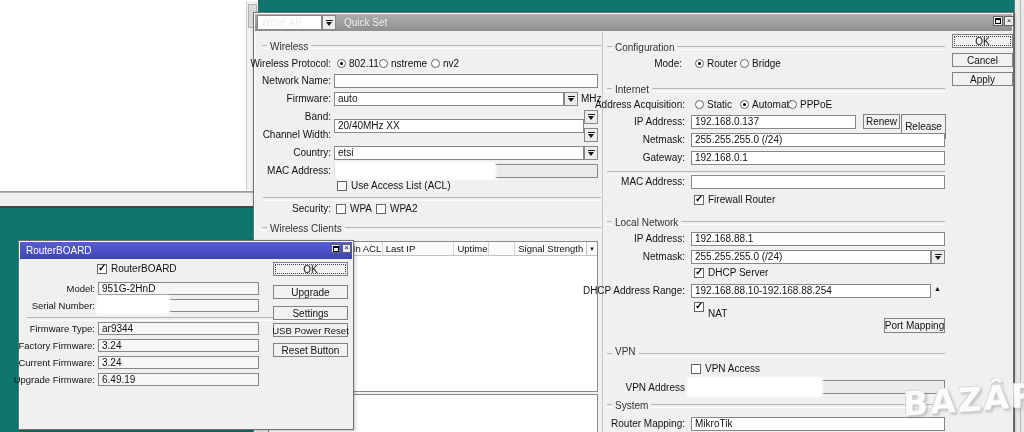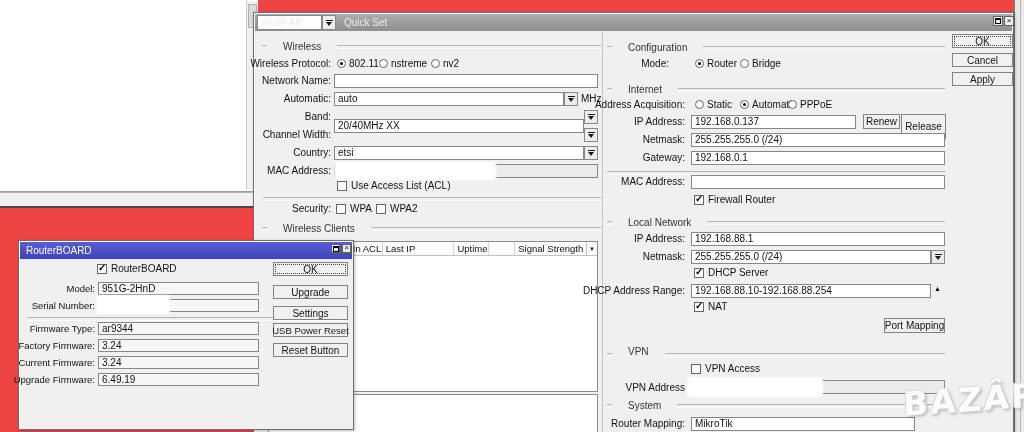--- a/index.html
+++ b/index.html
@@ -1,16 +1,16 @@
 <!DOCTYPE html>
 <html><head>
 <meta charset="utf-8">
 <style>
   html,body{margin:0;padding:0;background:#888;}
-  #screen{position:relative;width:1024px;height:432px;background:#ef4444;overflow:hidden;
+  #screen{position:relative;width:1024px;height:432px;background:#0f766e;overflow:hidden;
           font-family:"Liberation Sans",sans-serif;font-size:10px;color:#121212;}
   .abs{position:absolute;}
   
   .win{position:absolute;background:#f0f0f0;border:1px solid #6f6f6f;box-sizing:border-box;
        box-shadow:inset 1px 1px 0 #fbfbfb, 1px 1px 3px rgba(0,0,0,.25);}
   .tb{position:absolute;left:1px;top:1px;right:1px;height:17px;}
   .tb-gray{background:linear-gradient(#adadad,#8f8f8f);color:#ececec;}
   .tb-blue{background:linear-gradient(#585ed2,#3f45b8);color:#fff;}
   .tb-title{position:absolute;top:3px;font-size:10px;white-space:nowrap;}
   .wbtn{position:absolute;width:10px;height:10px;background:#ededed;border:1px solid #5f5f5f;
@@ -26,21 +26,21 @@
   .btn.focus{outline:1px dotted #444;outline-offset:-3px;}
   .chk{position:absolute;width:10px;height:10px;background:#fff;border:1px solid #666;box-sizing:border-box;}
   .chk .mark{position:absolute;left:0px;top:-3px;font-size:10px;font-weight:bold;display:none;color:#000;}
   .chk.on .mark{display:block;}
   .radio{position:absolute;width:9px;height:9px;border-radius:50%;background:#fff;border:1px solid #666;box-sizing:border-box;}
   .radio.on::after{content:"";position:absolute;left:2px;top:2px;width:3px;height:3px;border-radius:50%;background:#000;}
   .ddb{position:absolute;width:14px;height:14px;background:#ececec;border:1px solid #878787;box-sizing:border-box;
        display:flex;flex-direction:column;align-items:center;justify-content:center;}
   .ddb .bar{width:7px;height:1px;background:#1a1a1a;margin-bottom:1px;}
   .ddb .tri{width:0;height:0;border-left:3px solid transparent;border-right:3px solid transparent;border-top:4px solid #1a1a1a;}
-  .group{position:absolute;display:flex;align-items:center;gap:16px;color:#333;height:11px;}
+  .group{position:absolute;display:flex;align-items:center;gap:3px;color:#333;height:11px;}
   .group .ln{height:2px;border-top:1px solid #b5b5b5;border-bottom:1px solid #fcfcfc;}
   .group .ld{width:5px;}
   .group .lt{flex:1;}
   .sep{position:absolute;height:2px;border-top:1px solid #b5b5b5;border-bottom:1px solid #fcfcfc;}
   
   .tbl{position:absolute;background:#fff;border:1px solid #8a8a8a;box-sizing:border-box;}
   .thead{display:flex;height:13px;background:#fbfbfb;border-bottom:1px solid #c3c3c3;font-size:9.5px;}
   .th{box-sizing:border-box;border-right:1px solid #d6d6d6;padding:1px 0 0 3px;white-space:nowrap;overflow:hidden;}
   .trow{display:flex;height:12px;font-size:9.5px;}
   .td{box-sizing:border-box;padding-top:1px;white-space:nowrap;overflow:hidden;}
@@ -101,21 +101,21 @@
     <div class="txt" style="left:137px;top:45px;">nstreme</div>
     <div class="radio" style="left:177px;top:46px;"></div>
     <div class="txt" style="left:189px;top:45px;">nv2</div>
 
     <div class="lbl" style="left:0px;top:62px;width:77px;">
       <span>Network Name:</span>
       </div>
     <div class="inp" style="left:80px;top:61px;width:264px;"></div>
 
     <div class="lbl" style="left:0px;top:80px;width:77px;">
-      <span>Automatic:</span>
+      <span>Firmware:</span>
       </div>
     <div class="inp" style="left:80px;top:79px;width:230px;">auto</div>
     <div class="ddb" style="left:310px;top:79px;">
       <span class="bar"></span>
         <span class="tri"></span>
       </div>
     <div class="txt" style="left:327px;top:80px;">MHz</div>
 
     <div class="lbl" style="left:0px;top:98px;width:77px;">
       <span>Band:</span>
@@ -183,21 +183,21 @@
       </div>
     </div>
 
     <div class="tbl" style="left:14px;top:381px;width:330px;height:50px;"></div>
 
     <div class="group" style="left:353px;top:29px;width:338px;">
       <span class="ln ld"></span>
         <span>Configuration</span>
         <span class="ln lt"></span>
     </div>
-    <div class="lbl" style="left:265px;top:45px;width:150px;">
+    <div class="lbl" style="left:278px;top:45px;width:150px;">
       <span>Mode:</span>
       </div>
     <div class="radio on" style="left:441px;top:46px;"></div>
     <div class="txt" style="left:453px;top:45px;">Router</div>
     <div class="radio" style="left:486px;top:46px;"></div>
     <div class="txt" style="left:498px;top:45px;">Bridge</div>
 
     <div class="group" style="left:353px;top:71px;width:338px;">
       <span class="ln ld"></span>
         <span>Internet</span>
@@ -268,21 +268,21 @@
 
     <div class="lbl" style="left:281px;top:272px;width:150px;">
       <span>DHCP Address Range:</span>
       </div>
     <div class="inp" style="left:437px;top:271px;width:240px;">192.168.88.10-192.168.88.254</div>
     <div class="txt" style="left:680px;top:272px;font-size:7px;color:#000;">▲</div>
 
     <div class="chk on" style="left:440px;top:289px;">
       <span class="mark">✓</span>
       </div>
-    <div class="txt" style="left:454px;top:288px;">NAT</div>
+    <div class="txt" style="left:454px;top:295px;">NAT</div>
 
     <div class="btn" style="left:630px;top:305px;width:61px;height:15px;">Port Mapping</div>
 
     <div class="group" style="left:353px;top:333px;width:338px;align-items:flex-end;">
       <span class="ln ld"></span>
         <span>VPN</span>
         <span class="ln lt"></span>
     </div>
     <div class="chk" style="left:437px;top:351px;">
       </div>
@@ -295,21 +295,21 @@
     <div class="censor" style="left:434px;top:365px;width:134px;height:18px;"></div>
 
     <div class="group" style="left:353px;top:387px;width:338px;">
       <span class="ln ld"></span>
         <span>System</span>
         <span class="ln lt"></span>
     </div>
     <div class="lbl" style="left:281px;top:405px;width:150px;">
       <span>Router Mapping:</span>
       </div>
-    <div class="inp" style="left:437px;top:404px;width:224px;">MikroTik</div>
+    <div class="inp" style="left:437px;top:404px;width:254px;">MikroTik</div>
 
     <div class="btn focus" style="left:698px;top:21px;width:61px;height:14px;">OK</div>
     <div class="btn" style="left:698px;top:40px;width:61px;height:14px;">Cancel</div>
     <div class="btn" style="left:698px;top:59px;width:61px;height:14px;">Apply</div>
   </div>
 
   <div class="win" style="left:18px;top:240px;width:336px;height:190px;z-index:20;">
     <div class="tb tb-blue">
       <div class="tb-title" style="left:6px;">RouterBOARD</div>
       <div class="wbtn" style="left:311px;top:2px;width:9px;height:9px;">

